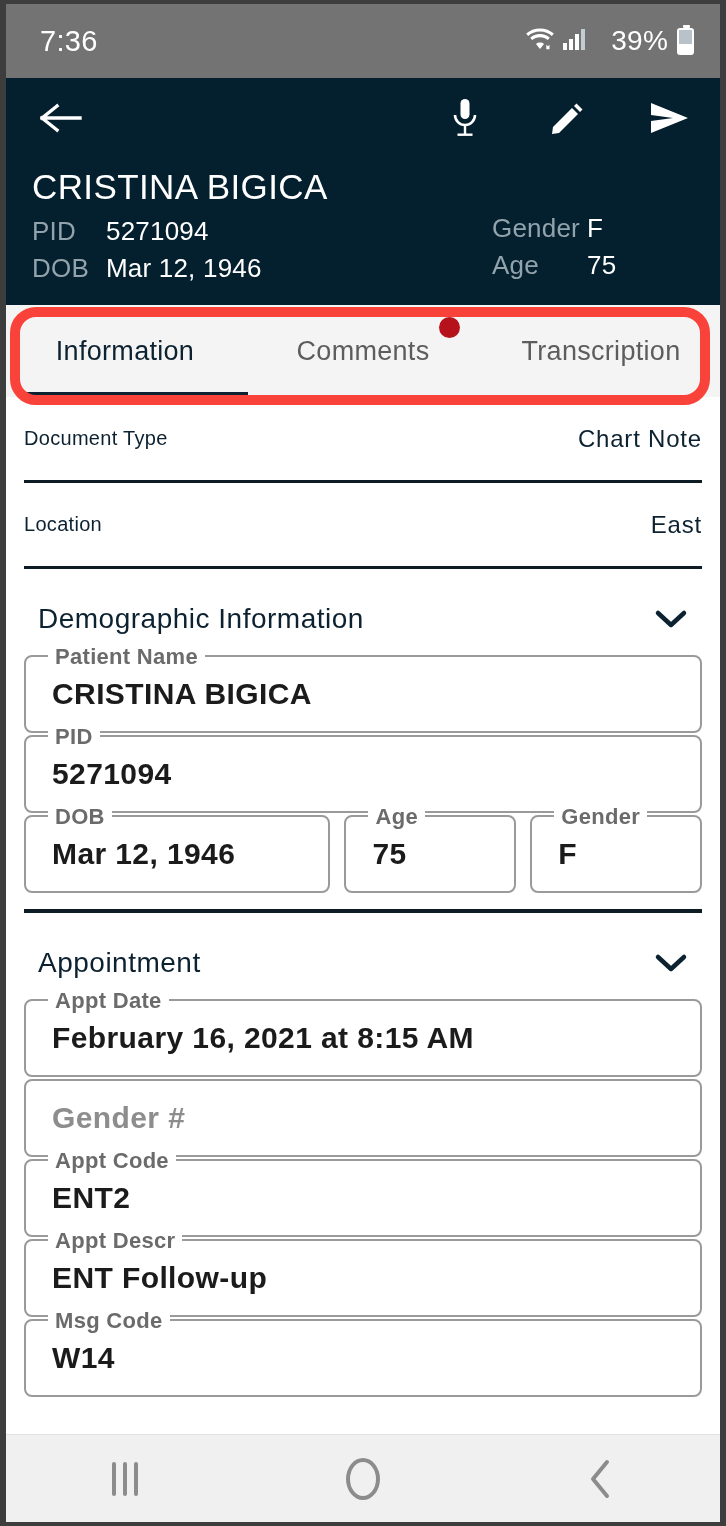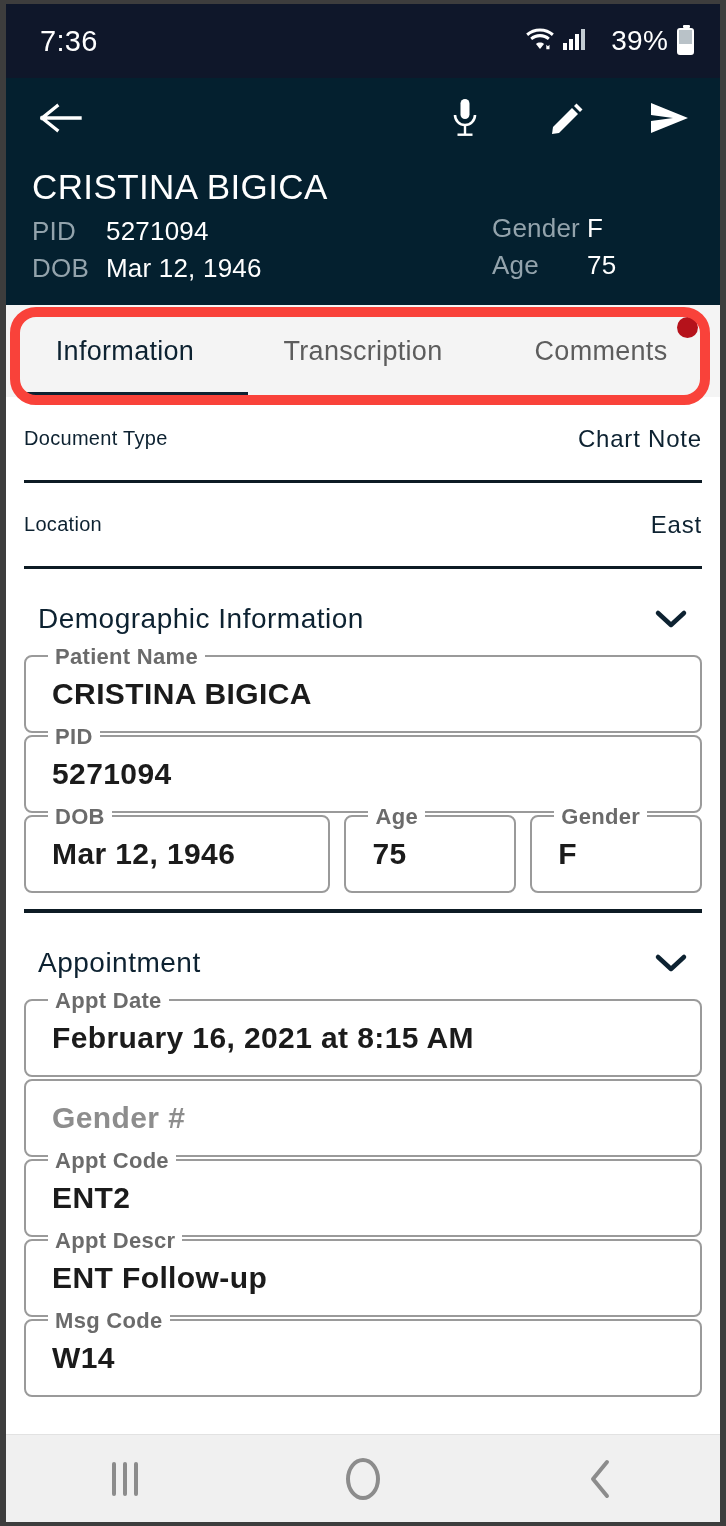--- a/index.html
+++ b/index.html
@@ -19,21 +19,21 @@
     overflow: hidden;
     border-left: 6px solid #3d3d3d;
     border-right: 6px solid #3d3d3d;
     border-top: 4px solid #3d3d3d;
     border-bottom: 4px solid #3d3d3d;
   }
 
   
   .status-bar {
     height: 74px;
-    background: #0f172a;
+    background: #737373;
     display: flex;
     align-items: center;
     justify-content: space-between;
     padding: 0 26px 0 34px;
     color: #ffffff;
   }
   .status-time {
     font-size: 29px;
     letter-spacing: 0.3px;
   }
@@ -394,25 +394,25 @@
       </div>
     </div>
   </div>
 
   <div class="tab-wrap">
     <div class="tabs" id="tabs-container">
         <div class="tab active">
           <span>Information</span>
         </div>
         <div class="tab">
-          <span>Transcription</span>
-        </div>
-        <div class="tab">
           <span>Comments</span>
           <span class="badge-dot"></span>
+        </div>
+        <div class="tab">
+          <span>Transcription</span>
         </div>
       </div>
     <div class="tab-underline"></div>
     <div class="annotation"></div>
   </div>
 
   <div class="content">
     <div id="info-rows-container">
         <div class="simple-row">
           <span class="lbl">Document Type</span>

